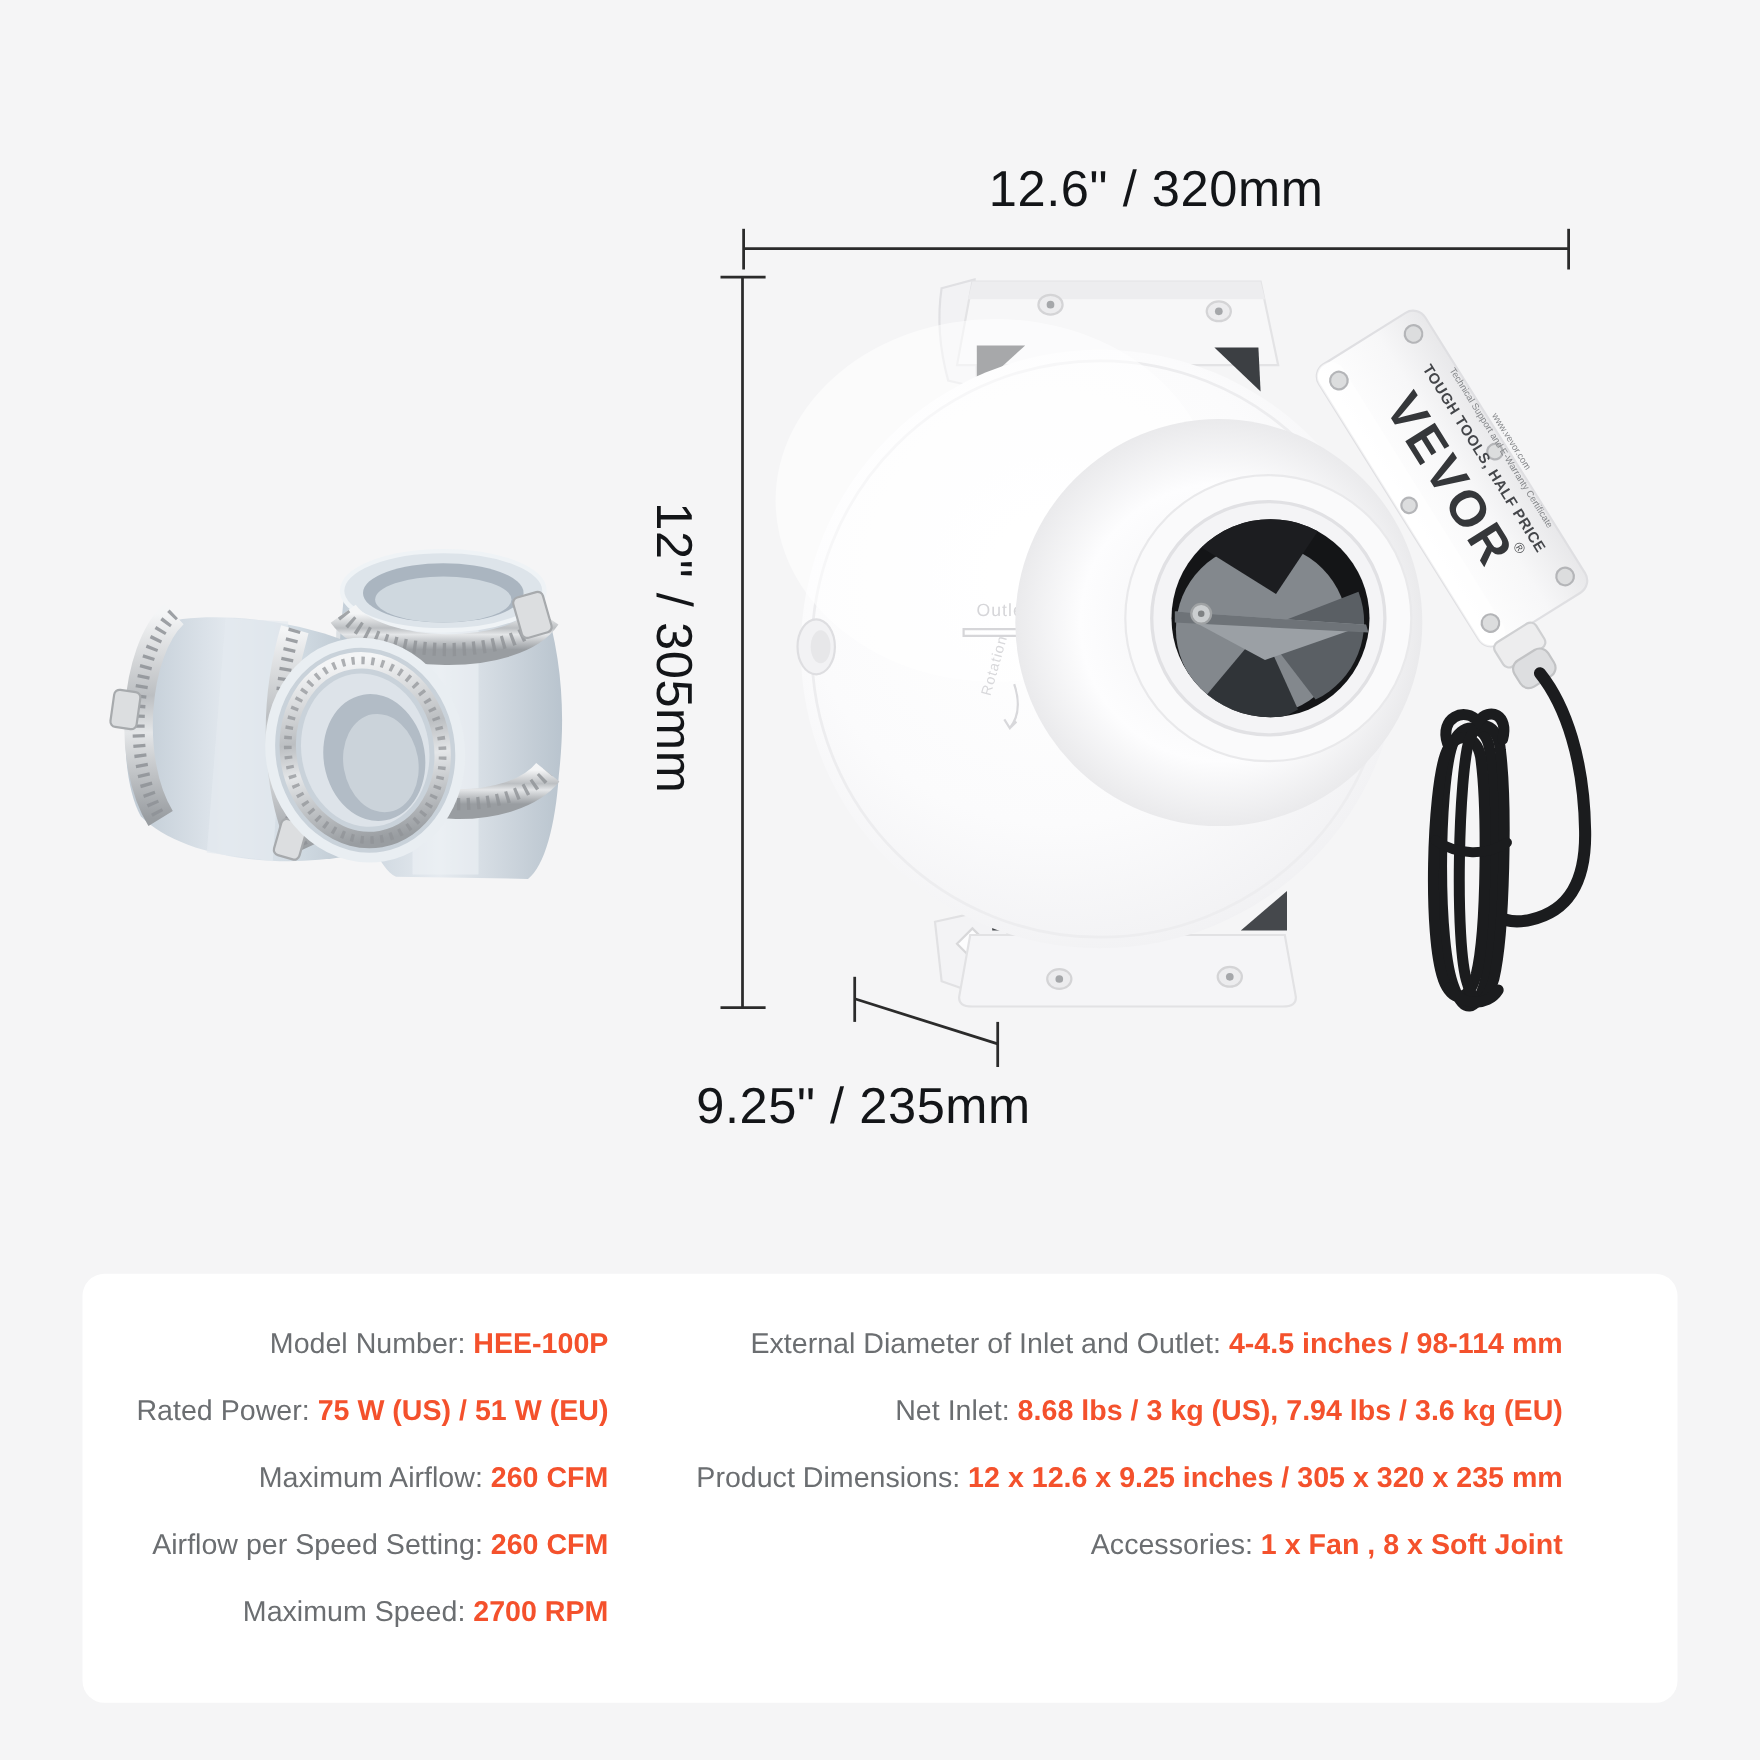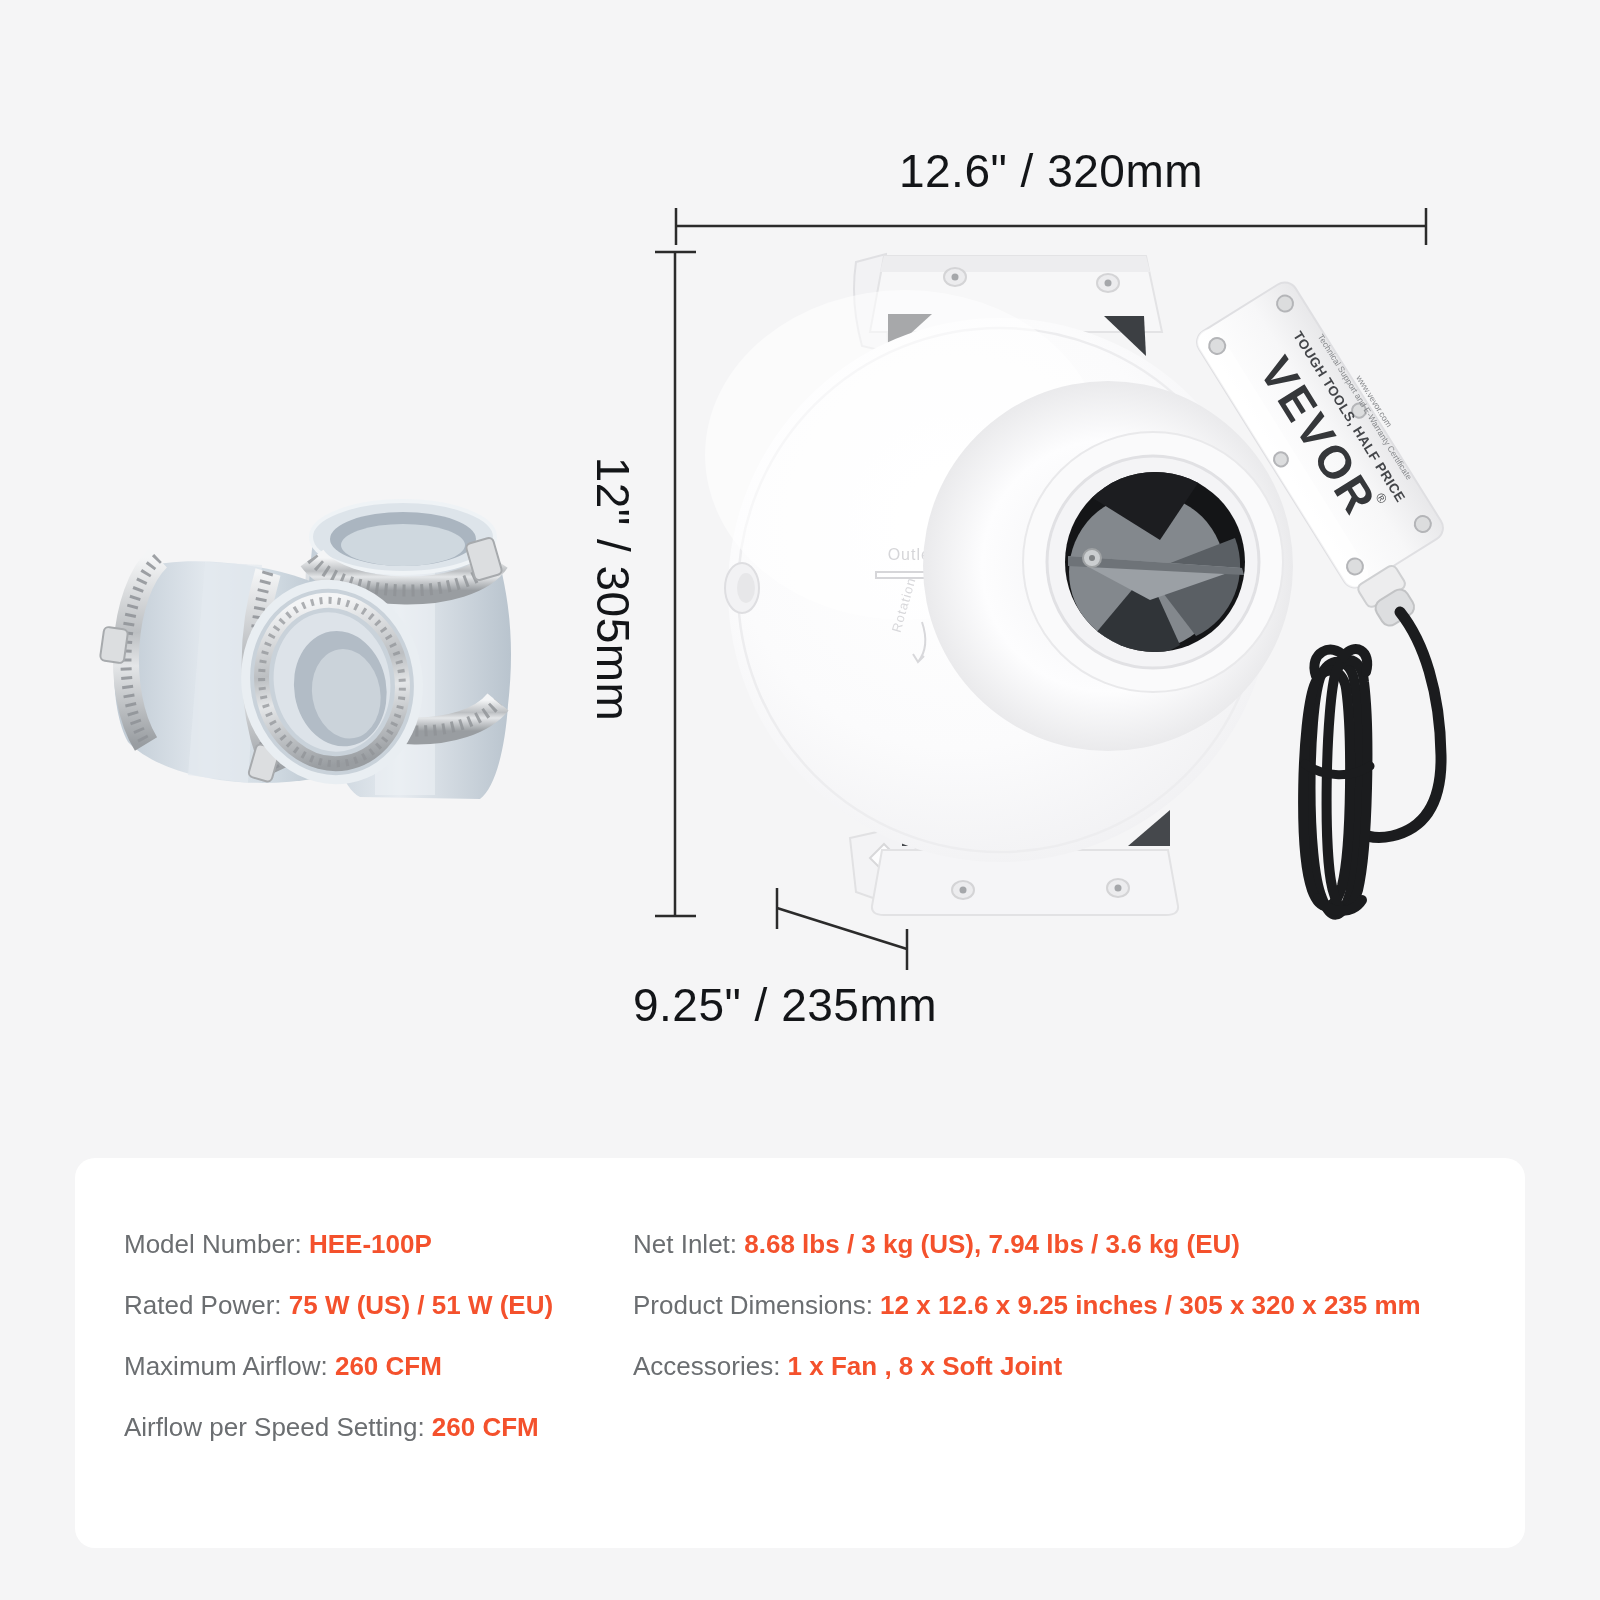--- a/index.html
+++ b/index.html
@@ -12,21 +12,21 @@
   svg{position:absolute;left:0;top:0;}
   .dim-label{
     position:absolute;color:#131518;font-size:46px;font-weight:400;
     text-align:center;letter-spacing:0.5px;white-space:nowrap;
   }
   .dim-label.rot{transform:rotate(90deg);transform-origin:center;}
   .spec-panel{
     position:absolute;left:75px;top:1158px;width:1450px;height:390px;
     background:#ffffff;border-radius:20px;
   }
-  .spec-col{position:absolute;top:56px;}
+  .spec-col{position:absolute;top:33px;text-align:right;}
   .spec-col.left{left:49px;}
   .spec-col.right{left:558px;}
   .spec-row{height:61px;line-height:61px;font-size:26px;white-space:nowrap;}
   .spec-label{color:#6b6e71;}
   .spec-value{color:#f4512c;font-weight:700;}
 </style>
 </head>
 <body>
 
 <div class="stage">
@@ -247,23 +247,29 @@
     </div>
     <div class="spec-row">
       <span class="spec-label">Rated Power: </span><span class="spec-value">75 W (US) / 51 W (EU)</span>
     </div>
     <div class="spec-row">
       <span class="spec-label">Maximum Airflow: </span><span class="spec-value">260 CFM</span>
     </div>
     <div class="spec-row">
       <span class="spec-label">Airflow per Speed Setting: </span><span class="spec-value">260 CFM</span>
     </div>
+    <div class="spec-row">
+      <span class="spec-label">Maximum Speed: </span><span class="spec-value">2700 RPM</span>
+    </div>
   </div>
   <div class="spec-col right">
     <div class="spec-row">
+      <span class="spec-label">External Diameter of Inlet and Outlet: </span><span class="spec-value">4-4.5 inches / 98-114 mm</span>
+    </div>
+    <div class="spec-row">
       <span class="spec-label">Net Inlet: </span><span class="spec-value">8.68 lbs / 3 kg (US), 7.94 lbs / 3.6 kg (EU)</span>
     </div>
     <div class="spec-row">
       <span class="spec-label">Product Dimensions: </span><span class="spec-value">12 x 12.6 x 9.25 inches / 305 x 320 x 235 mm</span>
     </div>
     <div class="spec-row">
       <span class="spec-label">Accessories: </span><span class="spec-value">1 x Fan , 8 x Soft Joint</span>
     </div>
   </div>
 </div>

